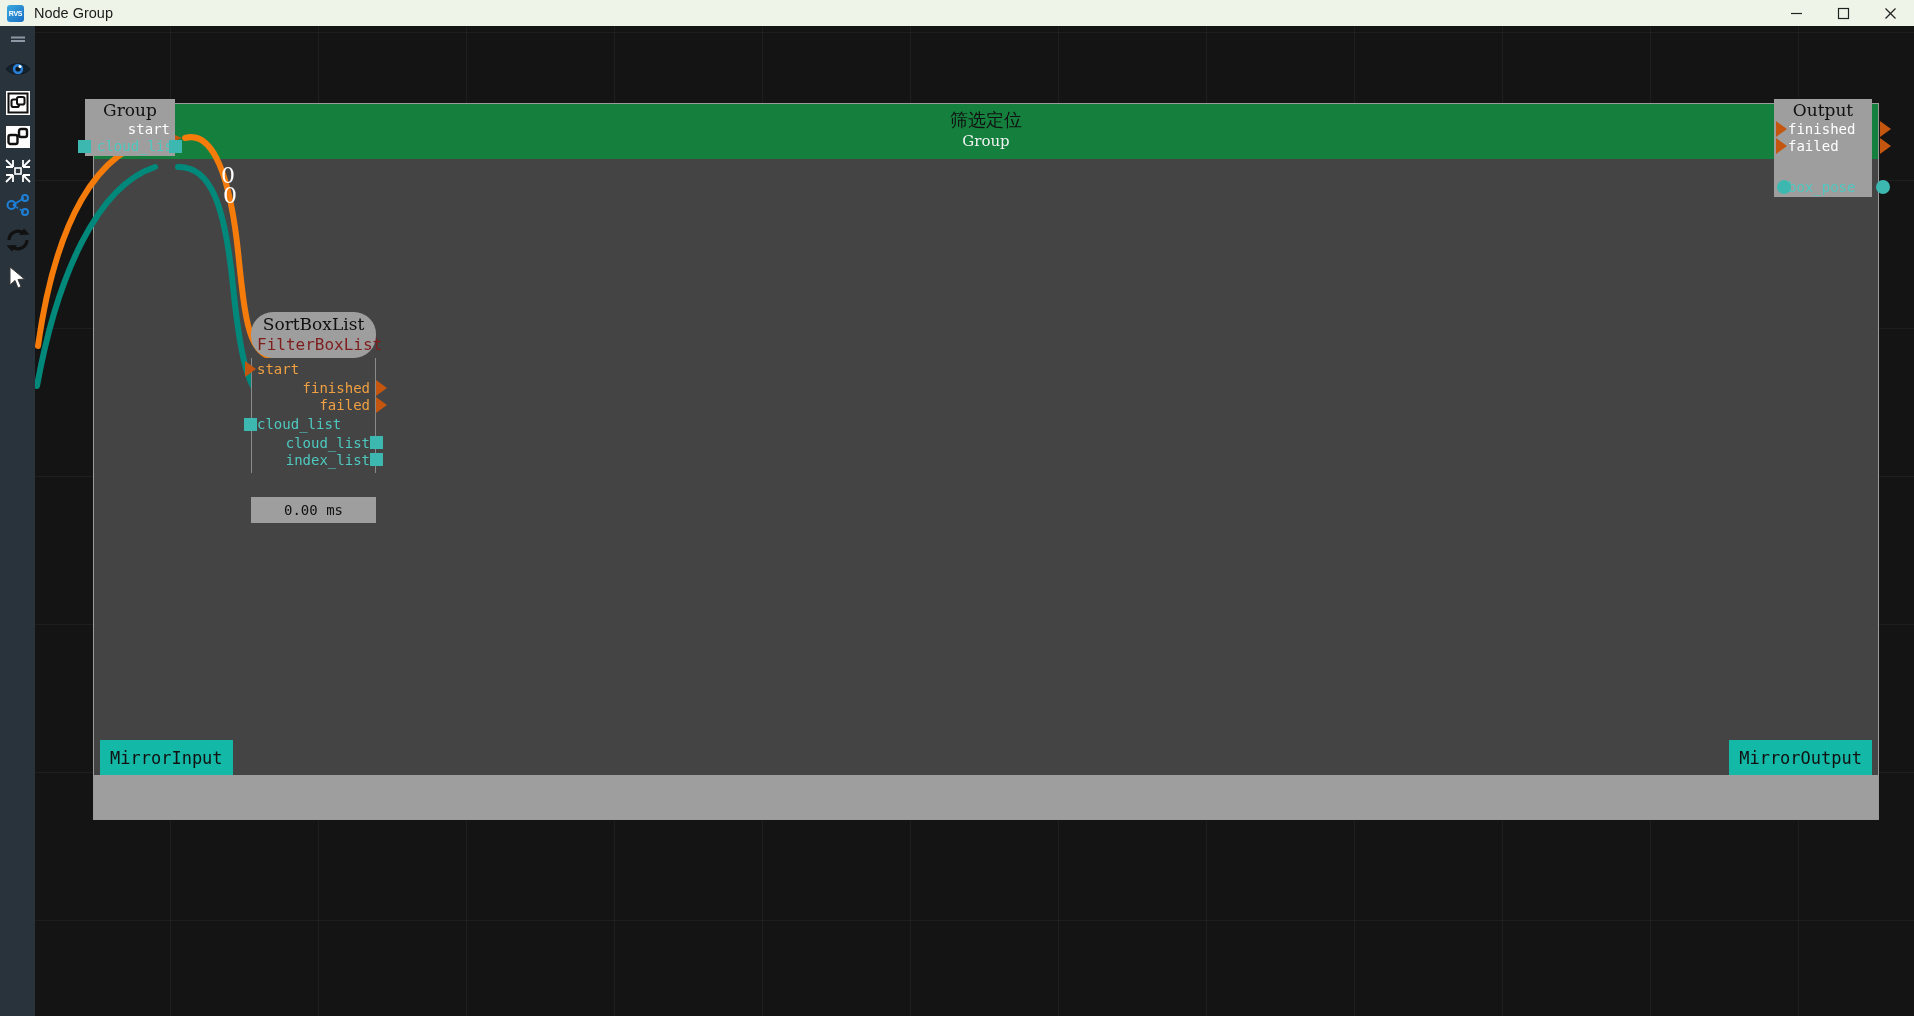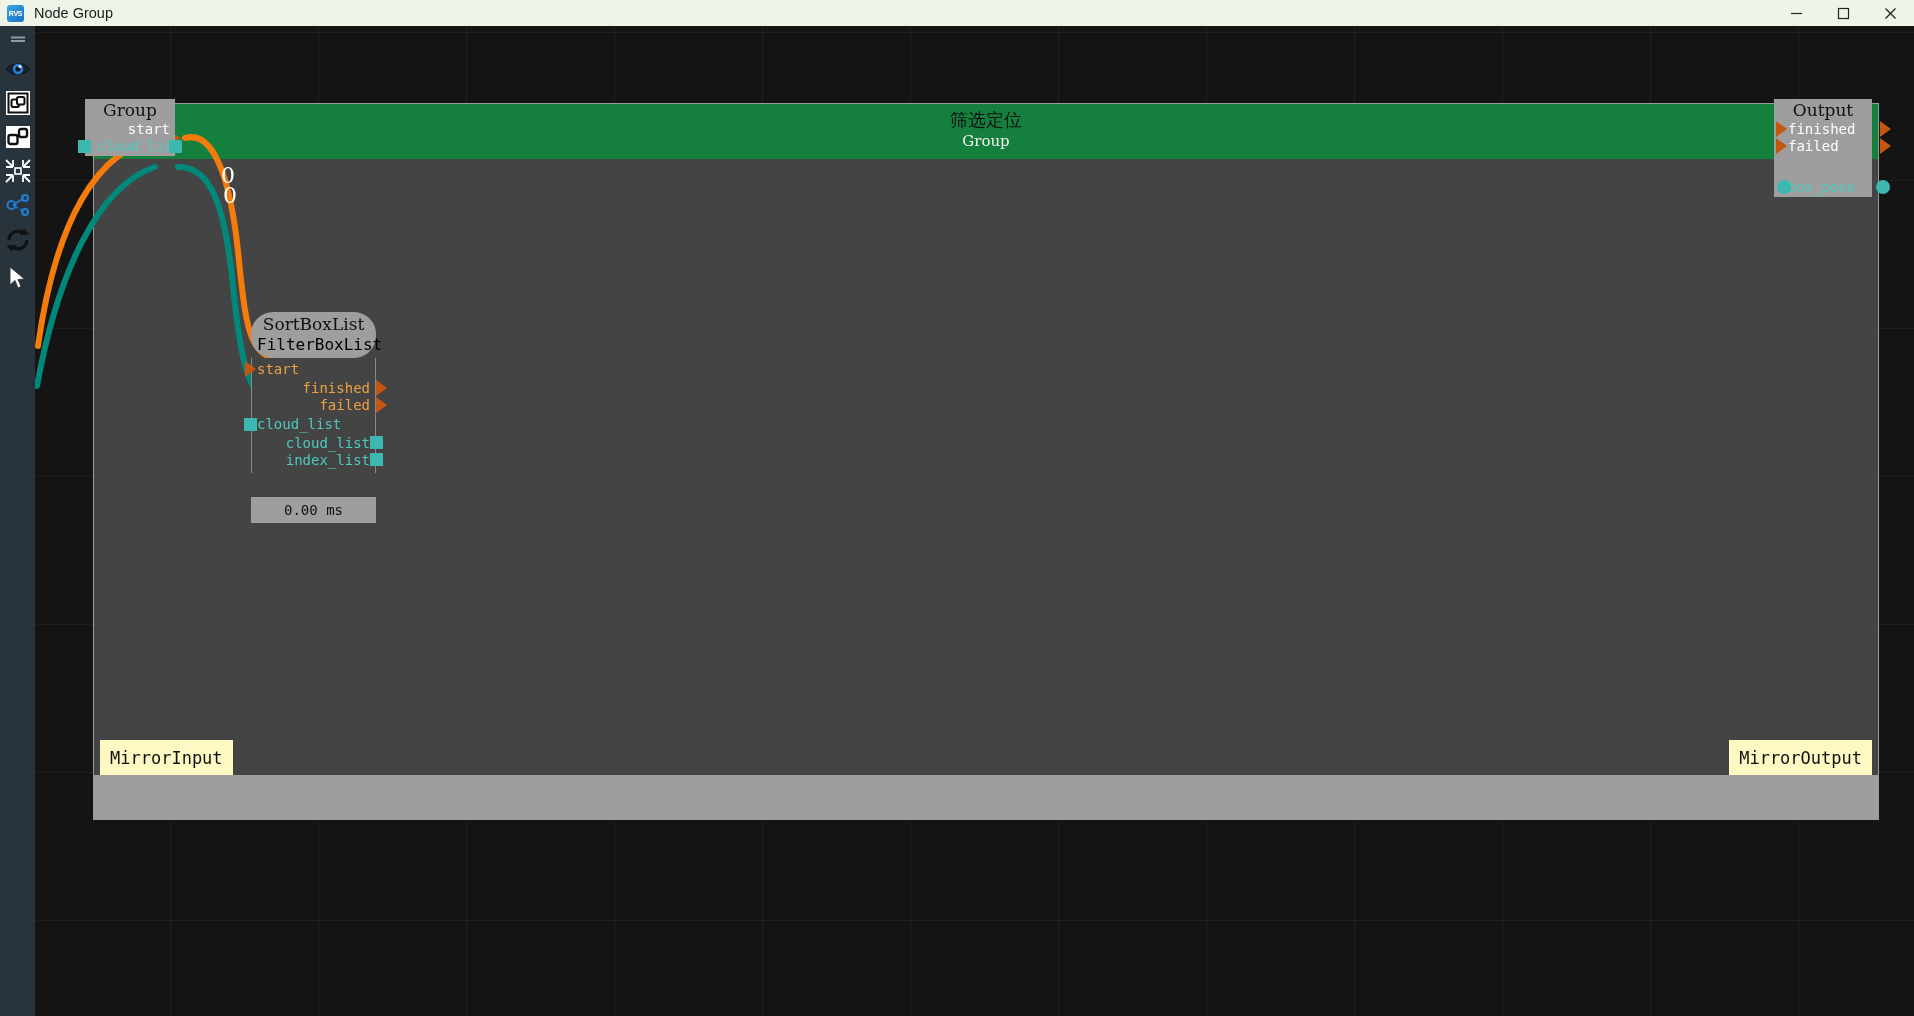--- a/index.html
+++ b/index.html
@@ -91,21 +91,21 @@
     font-size: 15px; color: #f2f2f2; line-height: 20px;
   }
   #group-footer {
     position: absolute; left: 0; bottom: 0;
     width: 100%; height: 44px;
     background: #9e9e9e;
   }
   .mirror-tab {
     position: absolute; bottom: 44px;
     height: 35px;
-    background: #fef9c3;
+    background: #14b8a6;
     color: #111111;
     font-family: "DejaVu Sans Mono", monospace;
     font-size: 17px;
     display: flex; align-items: center; justify-content: center;
     padding: 0 10px;
   }
   #mirror-input  { left: 6px; }
   #mirror-output { right: 6px; }
 
   
@@ -115,21 +115,21 @@
     text-align: center;
     padding: 2px 6px 3px 6px;
     border-radius: 22px;
   }
   .node-name {
     font-family: "DejaVu Serif", serif;
     font-size: 17px; color: #111111; line-height: 21px;
   }
   .node-type {
     font-family: "DejaVu Sans Mono", monospace;
-    font-size: 16px; color: #000000; line-height: 20px;
+    font-size: 16px; color: #7f1d1d; line-height: 20px;
   }
   .node-body {
     background: #444444;
     border-left: 1px solid #8a8a8a;
     border-right: 1px solid #8a8a8a;
     position: relative;
   }
   .node-foot {
     background: #9e9e9e;
     font-family: "DejaVu Sans Mono", monospace;

